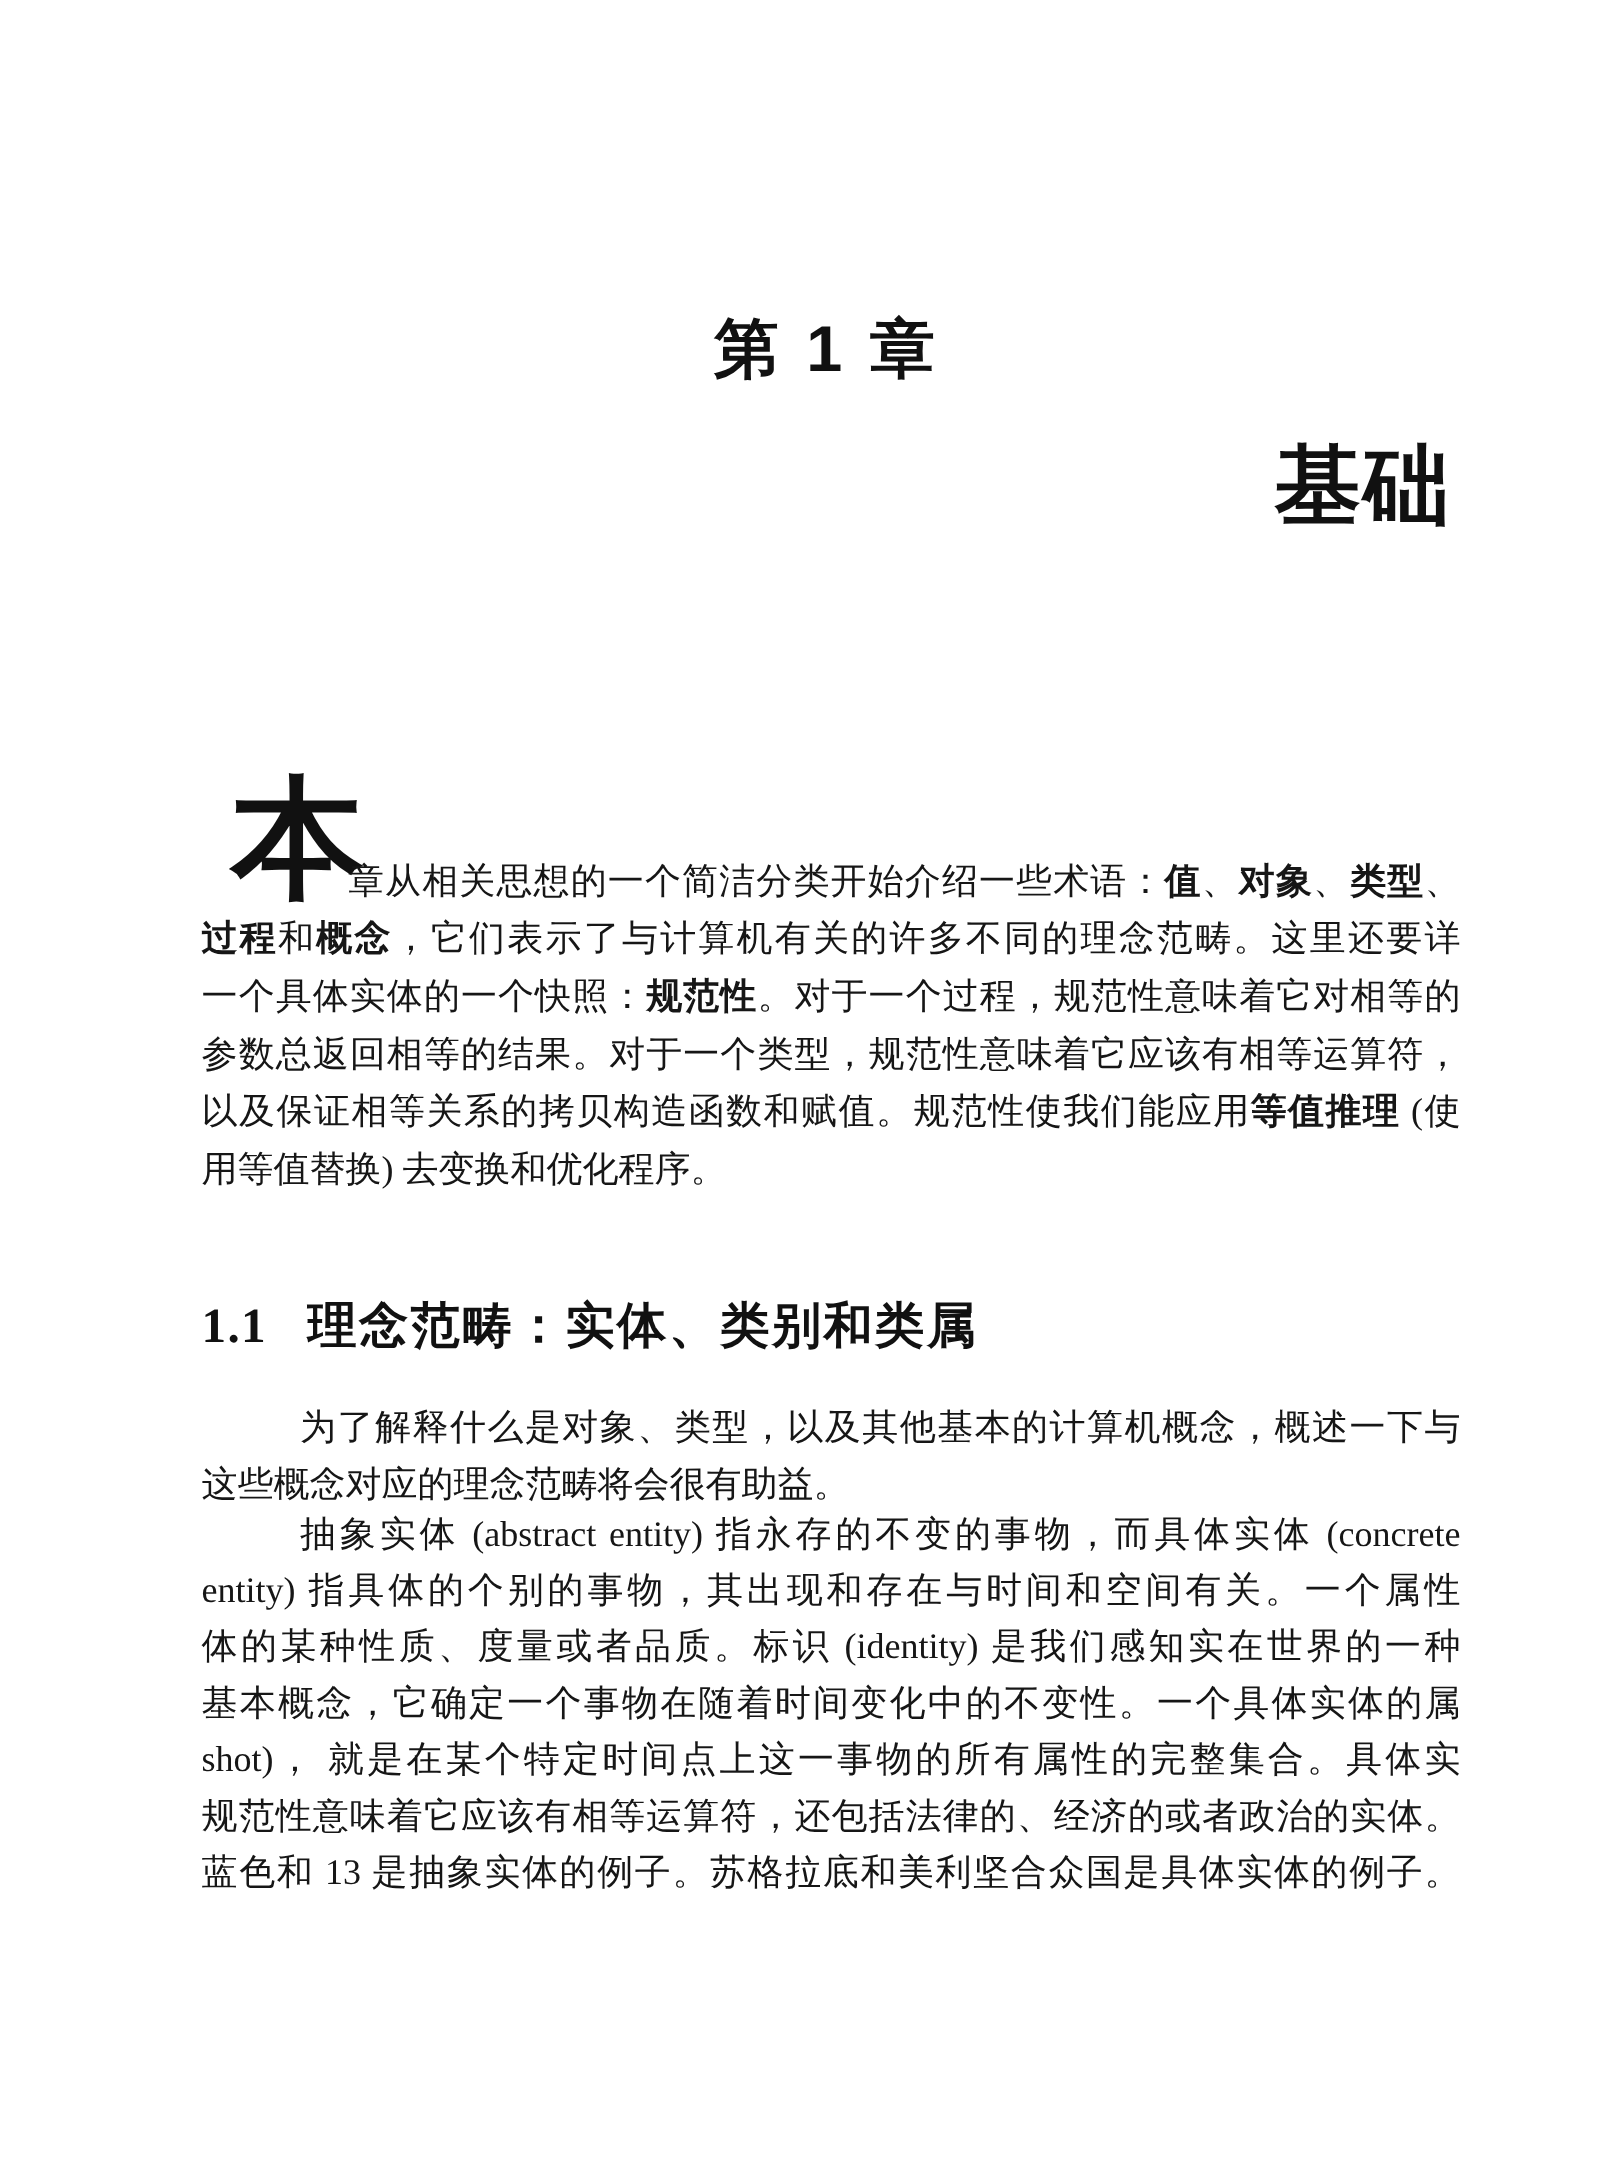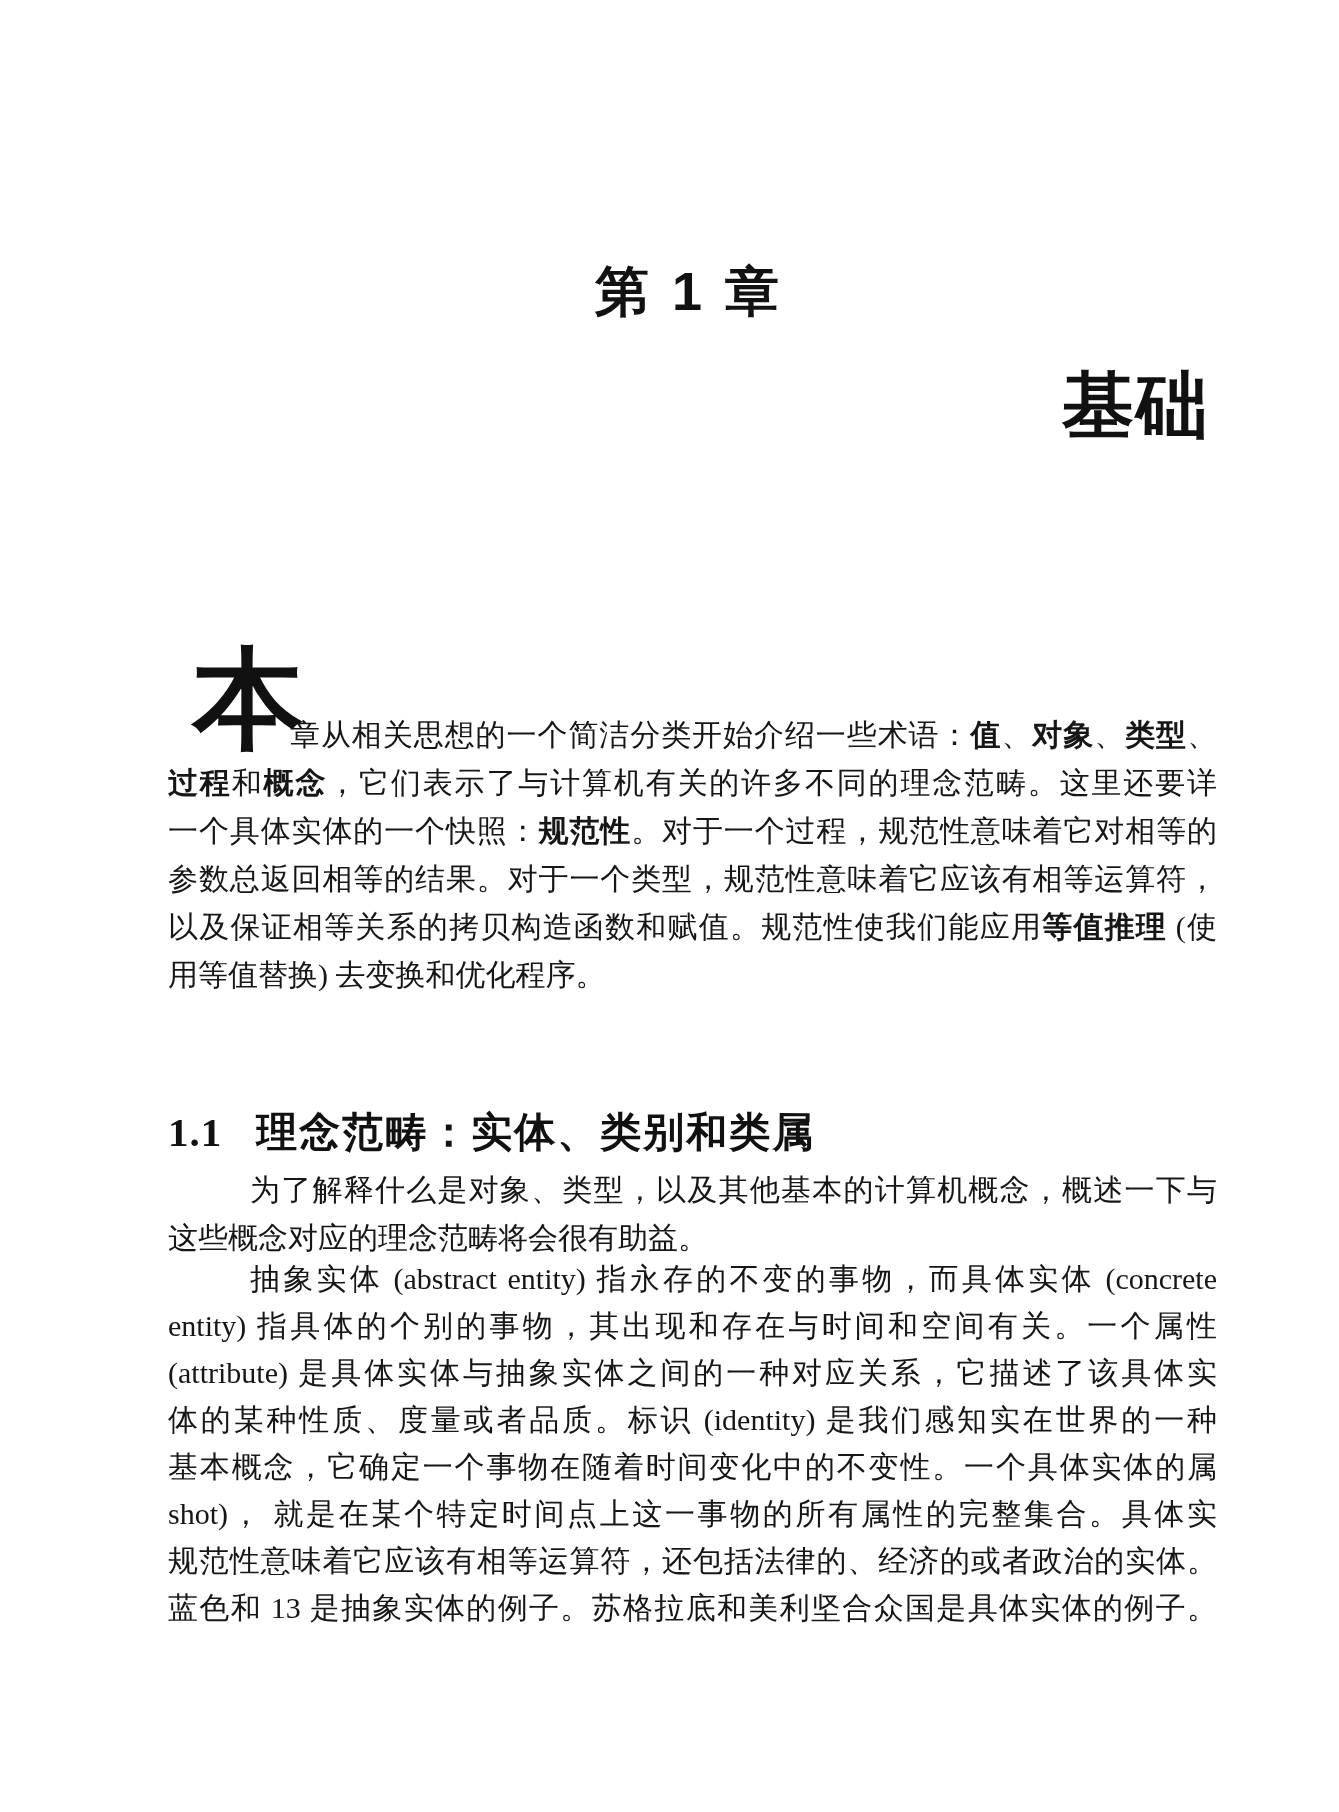--- a/index.html
+++ b/index.html
@@ -93,21 +93,20 @@
   }
   .sec .num{
     font-family:"Liberation Serif","DejaVu Serif",serif;
     margin-right:34px;
     letter-spacing:1px;
     text-align:right;
   }
   .sec .ttl{
     font-family:"Liberation Serif","DejaVu Serif",serif;
     letter-spacing:2px;
-    margin-top:28px;
   }
 </style>
 </head>
 <body>
 
 <div class="page">
 
   <div class="chapter-label">第 1 章</div>
 
   <div class="chapter-title">基础</div>
@@ -129,21 +128,20 @@
   </div>
 
   <div class="para p2">
       <div class="tline"><span>为了解释什么是对象、类型，以及其他基本的计算机概念，概述一下与</span></div>
       <div class="tline endline"><span>这些概念对应的理念范畴将会很有助益。</span></div>
     </div>
 
   <div class="para p3">
       <div class="tline"><span>抽象实体 (abstract entity) 指永存的不变的事物，而具体实体 (concrete</span></div>
       <div class="tline"><span>entity) 指具体的个别的事物，其出现和存在与时间和空间有关。一个属性</span></div>
-      <div class="tline"><span>(attribute) 是具体实体与抽象实体之间的一种对应关系，它描述了该具体实</span></div>
       <div class="tline"><span>体的某种性质、度量或者品质。标识 (identity) 是我们感知实在世界的一种</span></div>
       <div class="tline"><span>基本概念，它确定一个事物在随着时间变化中的不变性。一个具体实体的属</span></div>
       <div class="tline"><span>shot)，  就是在某个特定时间点上这一事物的所有属性的完整集合。具体实</span></div>
       <div class="tline"><span>规范性意味着它应该有相等运算符，还包括法律的、经济的或者政治的实体。</span></div>
       <div class="tline"><span>蓝色和 13 是抽象实体的例子。苏格拉底和美利坚合众国是具体实体的例子。</span></div>
     </div>
 
 </div>
 
 </body></html>

